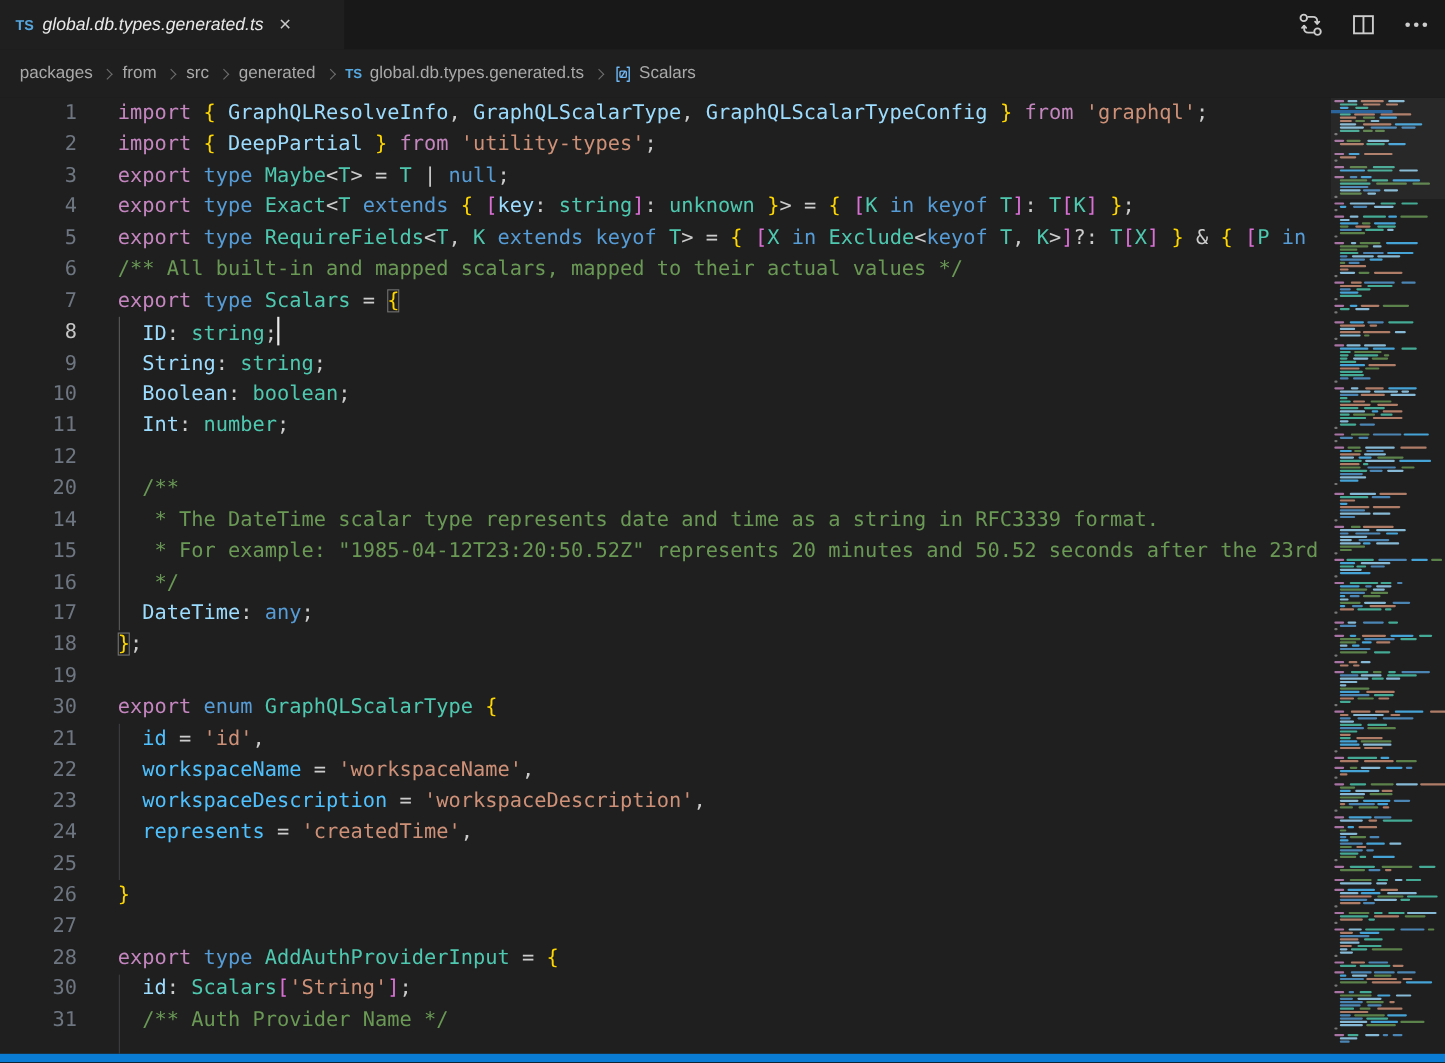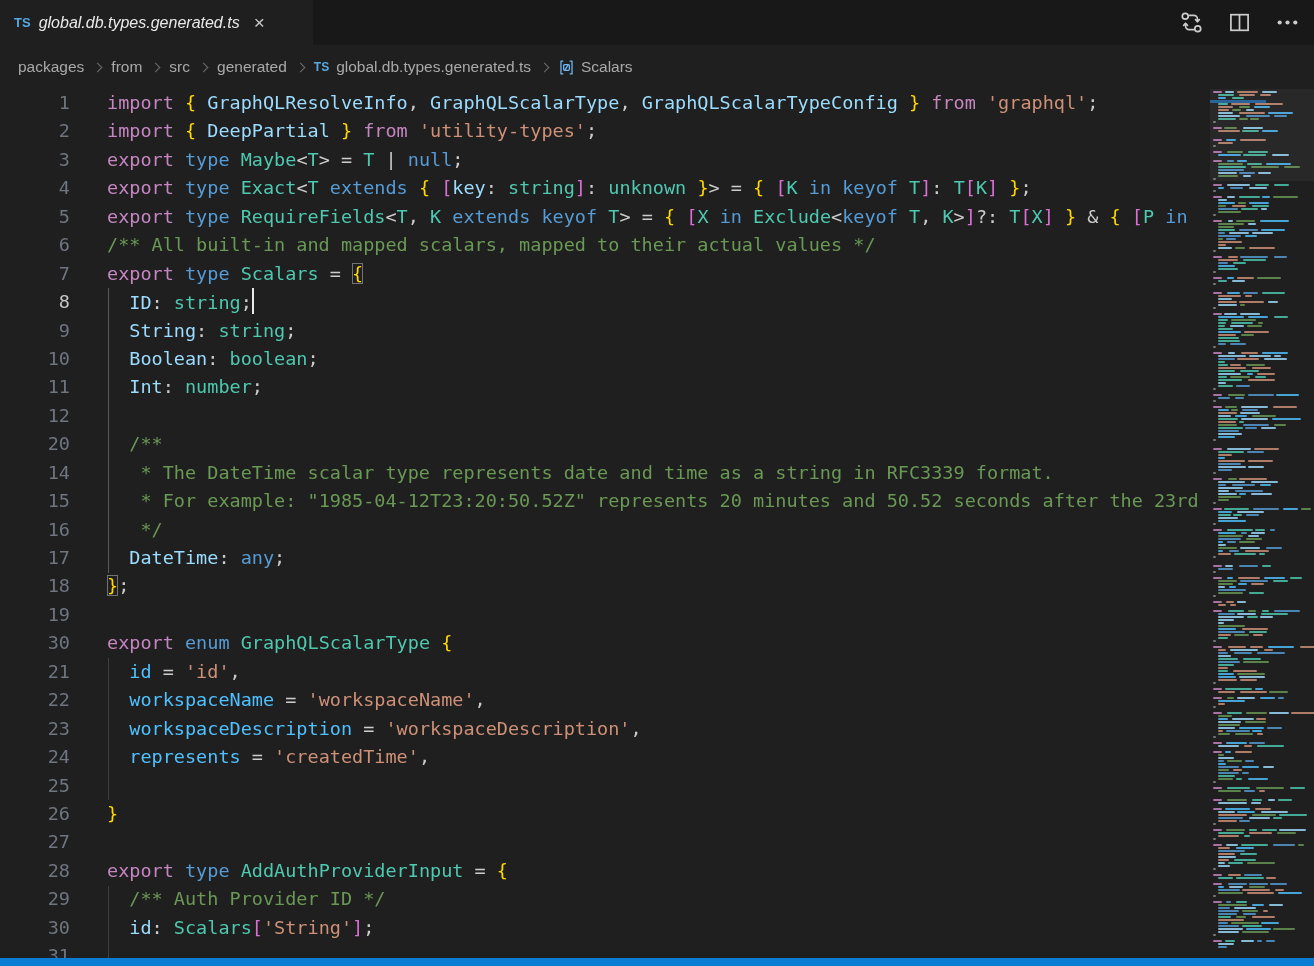--- a/index.html
+++ b/index.html
@@ -135,23 +135,22 @@
         <div class="code-line"><span class="ln">19</span><span class="code"></span></div>
         <div class="code-line"><span class="ln">30</span><span class="code"><span class="tk-kw">export</span><span class="tk-pn"> </span><span class="tk-kb">enum</span><span class="tk-pn"> </span><span class="tk-ty">GraphQLScalarType</span><span class="tk-pn"> </span><span class="tk-b1">{</span></span></div>
         <div class="code-line"><span class="ln">21</span><span class="code"><span class="tk-pn">  </span><span class="tk-en">id</span><span class="tk-pn"> = </span><span class="tk-st">'id'</span><span class="tk-pn">,</span></span></div>
         <div class="code-line"><span class="ln">22</span><span class="code"><span class="tk-pn">  </span><span class="tk-en">workspaceName</span><span class="tk-pn"> = </span><span class="tk-st">'workspaceName'</span><span class="tk-pn">,</span></span></div>
         <div class="code-line"><span class="ln">23</span><span class="code"><span class="tk-pn">  </span><span class="tk-en">workspaceDescription</span><span class="tk-pn"> = </span><span class="tk-st">'workspaceDescription'</span><span class="tk-pn">,</span></span></div>
         <div class="code-line"><span class="ln">24</span><span class="code"><span class="tk-pn">  </span><span class="tk-en">represents</span><span class="tk-pn"> = </span><span class="tk-st">'createdTime'</span><span class="tk-pn">,</span></span></div>
         <div class="code-line"><span class="ln">25</span></div>
         <div class="code-line"><span class="ln">26</span><span class="code"><span class="tk-b1">}</span></span></div>
         <div class="code-line"><span class="ln">27</span><span class="code"></span></div>
         <div class="code-line"><span class="ln">28</span><span class="code"><span class="tk-kw">export</span><span class="tk-pn"> </span><span class="tk-kb">type</span><span class="tk-pn"> </span><span class="tk-ty">AddAuthProviderInput</span><span class="tk-pn"> = </span><span class="tk-b1">{</span></span></div>
-        <div class="code-line"><span class="ln">29</span><span class="code"><span class="tk-pn">  </span><span class="tk-cm">/** Auth Provider ID */</span></span></div>
         <div class="code-line"><span class="ln">30</span><span class="code"><span class="tk-pn">  </span><span class="tk-id">id</span><span class="tk-pn">: </span><span class="tk-ty">Scalars</span><span class="tk-b2">[</span><span class="tk-st">'String'</span><span class="tk-b2">]</span><span class="tk-pn">;</span></span></div>
-        <div class="code-line"><span class="ln">31</span><span class="code"><span class="tk-pn">  </span></span></div>
+        <div class="code-line"><span class="ln">31</span><span class="code"><span class="tk-pn">  </span><span class="tk-cm">/** Auth Provider Name */</span></span></div>
       </div>
     <div class="minimap">
         <div class="mm-seg" style="left: 3px; top: 2px; width: 9px; background: rgb(197, 134, 192);"></div>
         <div class="mm-seg" style="left: 15.098px; top: 2px; width: 8.80995px; background: rgb(156, 220, 254);"></div>
         <div class="mm-seg" style="left: 27.1529px; top: 2px; width: 20.3657px; background: rgb(206, 145, 120);"></div>
         <div class="mm-seg" style="left: 52.1582px; top: 2px; width: 14.3704px; background: rgb(156, 220, 254);"></div>
         <div class="mm-seg" style="left: 8px; top: 5px; width: 16.1667px; background: rgb(78, 201, 176);"></div>
         <div class="mm-seg" style="left: 28.9029px; top: 5px; width: 16.398px; background: rgb(206, 145, 120);"></div>
         <div class="mm-seg" style="left: 49.6653px; top: 5px; width: 11.4923px; background: rgb(206, 145, 120);"></div>
         <div class="mm-seg" style="left: 8px; top: 8px; width: 7.94388px; background: rgb(79, 193, 255);"></div>

